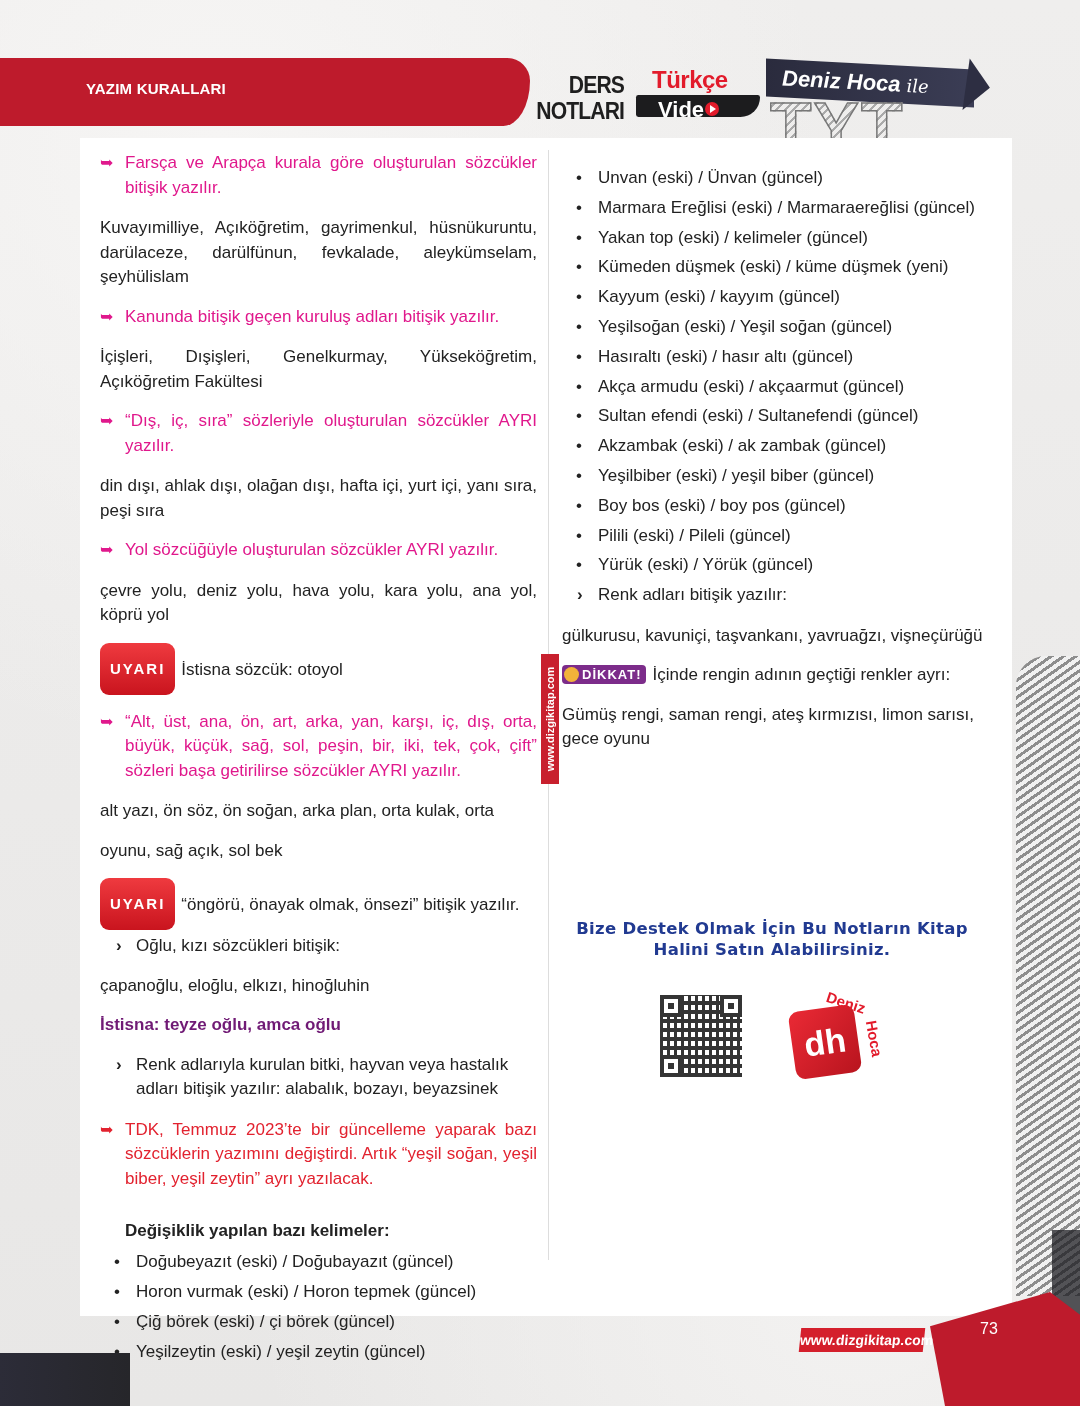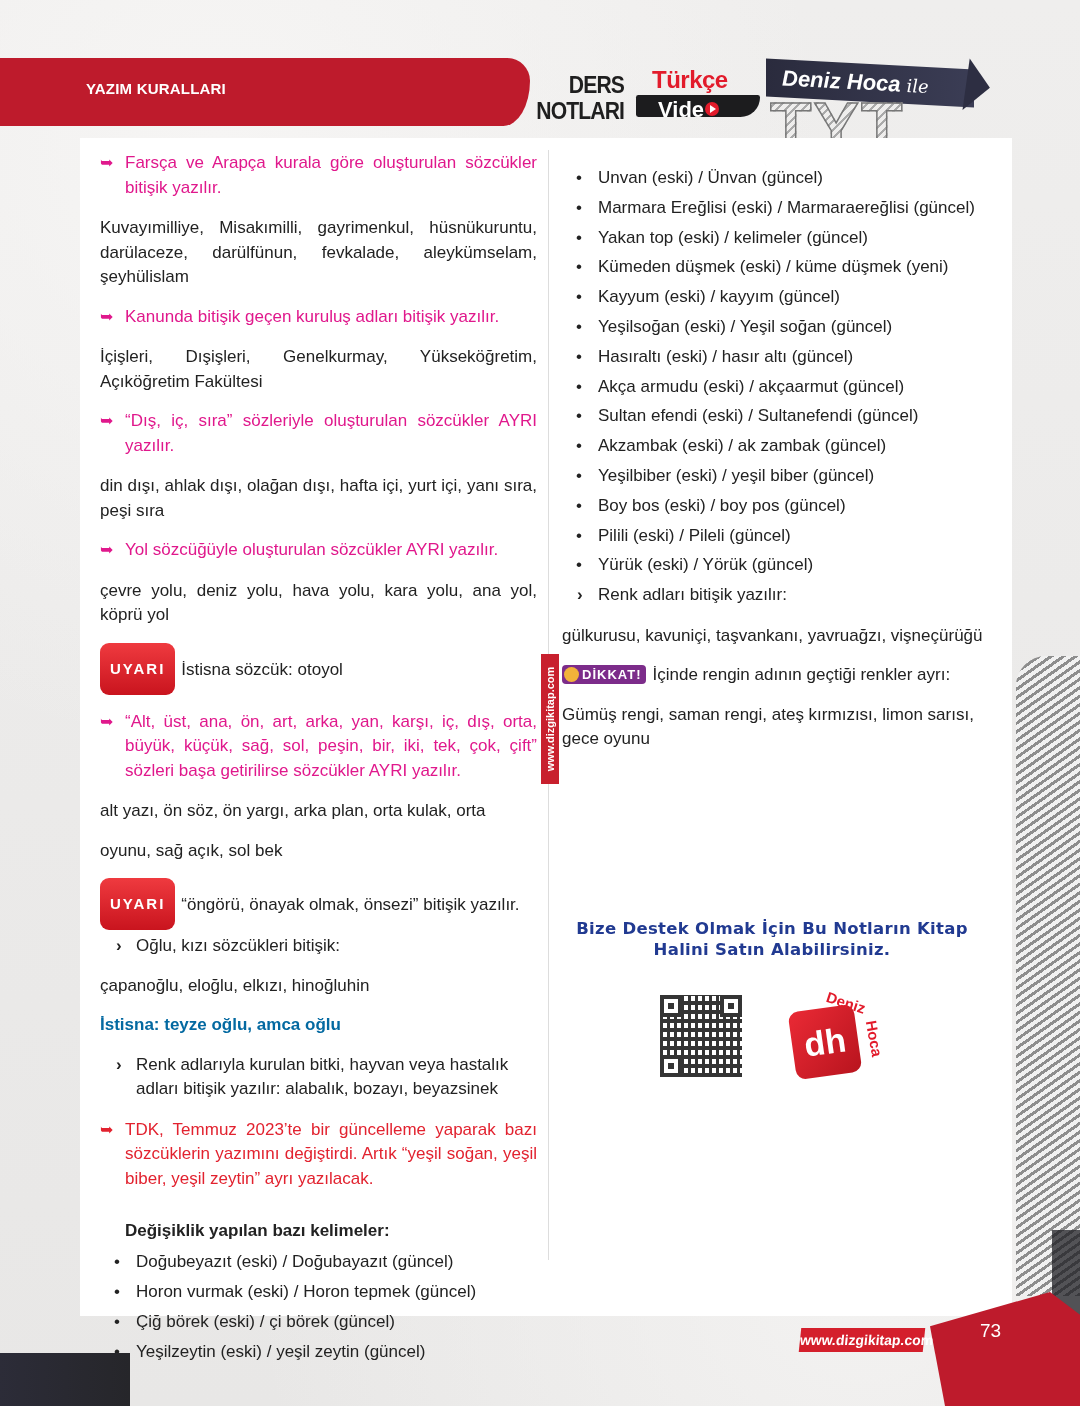--- a/index.html
+++ b/index.html
@@ -101,21 +101,21 @@
   .para { text-align: justify; margin-bottom: 15px; color: #222; }
   .warn { margin-bottom: 15px; white-space: nowrap; }
   .badge-uyari {
     display: inline-block; background: linear-gradient(#ef3a3f, #c9141e); color: #fff;
     font-weight: bold; font-size: 15px; letter-spacing: 2px; padding: 16px 10px;
     border-radius: 9px; line-height: 20px; margin-right: 6px; vertical-align: 1px;
   }
   .chev { position: relative; padding-left: 36px; margin-bottom: 16px; }
   .chev .c { position: absolute; left: 16px; top: 0; font-weight: bold; }
   .chev.tight { margin-bottom: 15px; }
-  .exception { color: #0369a1; font-weight: bold; margin-bottom: 15px; }
+  .exception { color: #701a75; font-weight: bold; margin-bottom: 15px; }
   .sub-head { font-weight: bold; padding-left: 25px; margin-top: 28px; margin-bottom: 6px; }
   ul.bul { list-style: none; }
   ul.bul li { position: relative; padding-left: 36px; height: 30px; line-height: 24.5px; }
   ul.bul li::before { content: "•"; position: absolute; left: 14px; top: 0; }
   ul.bul.r li { padding-left: 36px; height: 29.8px; }
   .chev-r { position: relative; padding-left: 36px; margin-bottom: 16px; }
   .chev-r .c { position: absolute; left: 15px; top: 0; font-weight: bold; }
   .badge-dikkat {
     display: inline-block; background: #7c2c8a; color: #fff;
     font-weight: bold; font-size: 13px; letter-spacing: 1px; padding: 0 5px 0 20px;
@@ -161,21 +161,21 @@
   }
   .dark-block {
     position: absolute; left: 1052px; top: 1230px; width: 28px; height: 90px;
     background: rgba(30,30,35,0.75);
   }
   .footer-red {
     position: absolute; left: 930px; top: 1292px; width: 150px; height: 114px;
     background: #be1b2c; clip-path: polygon(0 30%, 80% 0, 100% 20%, 100% 100%, 10% 100%);
   }
   .page-num {
-    position: absolute; left: 980px; top: 1320px; color: #fff; font-size: 19px;
+    position: absolute; left: 980px; top: 1320px; color: #fff; font-size: 16px;
   }
   .footer-url {
     position: absolute; left: 800px; top: 1328px; width: 124px; height: 24px;
     background: #d41f2c; color: #fff; font-weight: bold; font-size: 14px; line-height: 24px;
     text-align: center; transform: skewX(-6deg);
   }
   .bottom-dark {
     position: absolute; left: 0; top: 1353px; width: 130px; height: 53px;
     background: linear-gradient(90deg, #2c2c38, #26262a);
   }
@@ -209,21 +209,21 @@
 <div class="divider"></div>
 <div class="side-url">
   <span>www.dizgikitap.com</span>
 </div>
 
 <div class="col col-left">
   <div class="rule">
     <span class="arrow">➥</span>
     <span>Farsça ve Arapça kurala göre oluşturulan sözcükler bitişik yazılır.</span>
   </div>
-  <div class="para">Kuvayımilliye, Misakımilli, gayrimenkul, hüsnükuruntu, darülaceze, darülfünun, fevkalade, aleykümselam, şeyhülislam</div>
+  <div class="para">Kuvayımilliye, Açıköğretim, gayrimenkul, hüsnükuruntu, darülaceze, darülfünun, fevkalade, aleykümselam, şeyhülislam</div>
 
   <div class="rule">
     <span class="arrow">➥</span>
     <span>Kanunda bitişik geçen kuruluş adları bitişik yazılır.</span>
   </div>
   <div class="para">İçişleri, Dışişleri, Genelkurmay, Yükseköğretim, Açıköğretim Fakültesi</div>
 
   <div class="rule">
     <span class="arrow">➥</span>
     <span>“Dış, iç, sıra” sözleriyle oluşturulan sözcükler AYRI yazılır.</span>
@@ -237,21 +237,21 @@
   <div class="para">çevre yolu, deniz yolu, hava yolu, kara yolu, ana yol, köprü yol</div>
 
   <div class="warn">
     <span class="badge-uyari">UYARI</span><span>İstisna sözcük: otoyol</span>
   </div>
 
   <div class="rule">
     <span class="arrow">➥</span>
     <span>“Alt, üst, ana, ön, art, arka, yan, karşı, iç, dış, orta, büyük, küçük, sağ, sol, peşin, bir, iki, tek, çok, çift” sözleri başa getirilirse sözcükler AYRI yazılır.</span>
   </div>
-  <div class="para">alt yazı, ön söz, ön yargı, arka plan, orta kulak, orta</div>
+  <div class="para">alt yazı, ön söz, ön soğan, arka plan, orta kulak, orta</div>
   <div class="para">oyunu, sağ açık, sol bek</div>
 
   <div class="warn" style="margin-bottom:4px">
     <span class="badge-uyari">UYARI</span><span>“öngörü, önayak olmak, önsezi” bitişik yazılır.</span>
   </div>
   <div class="chev tight">
     <span class="c">›</span>
     <span>Oğlu, kızı sözcükleri bitişik:</span>
   </div>
   <div class="para">çapanoğlu, eloğlu, elkızı, hinoğluhin</div>

